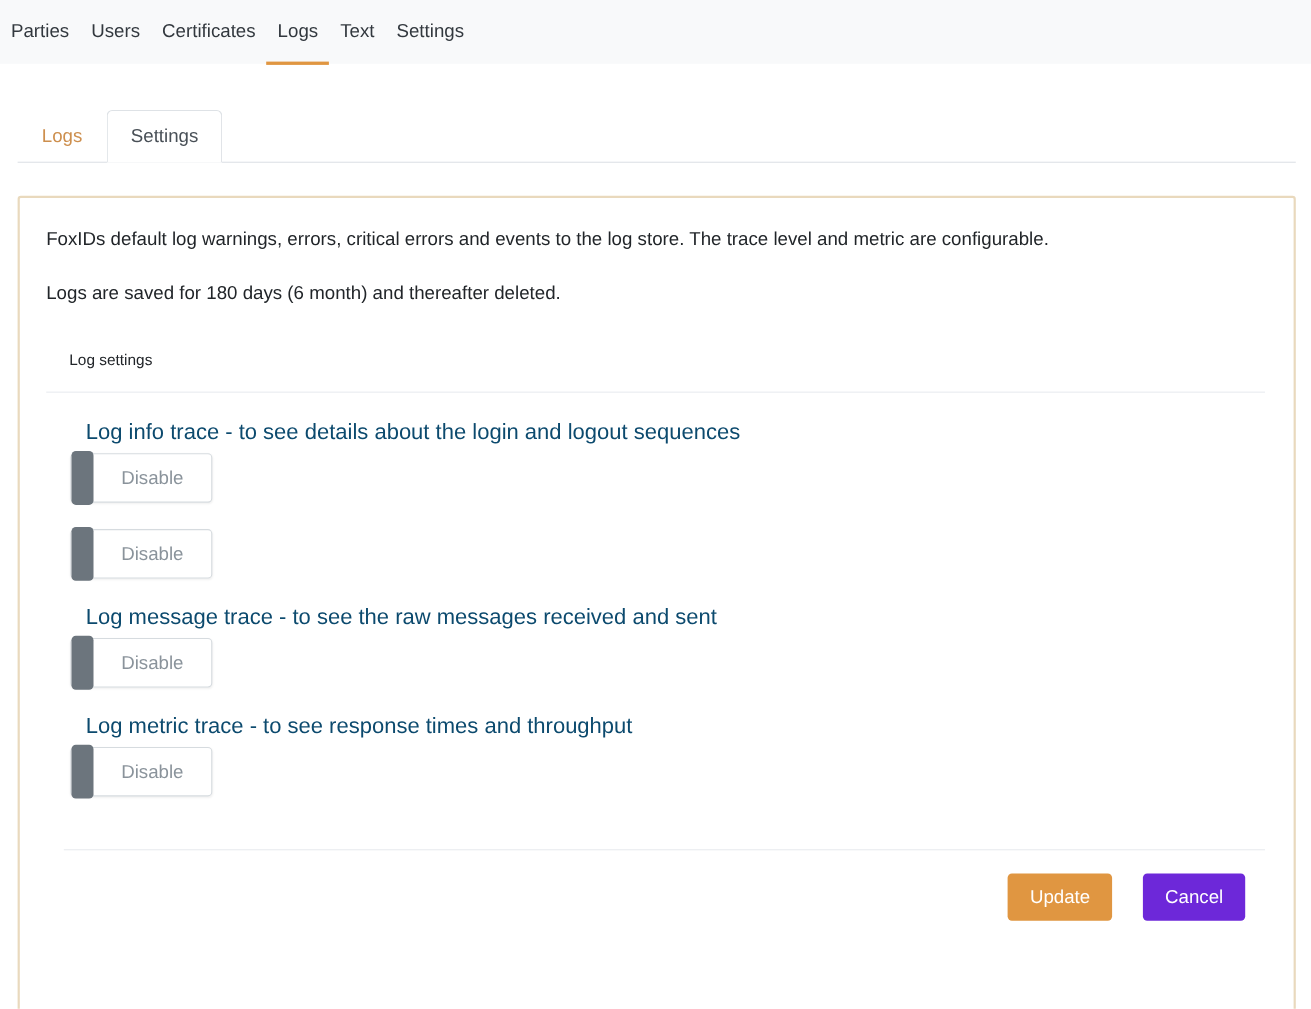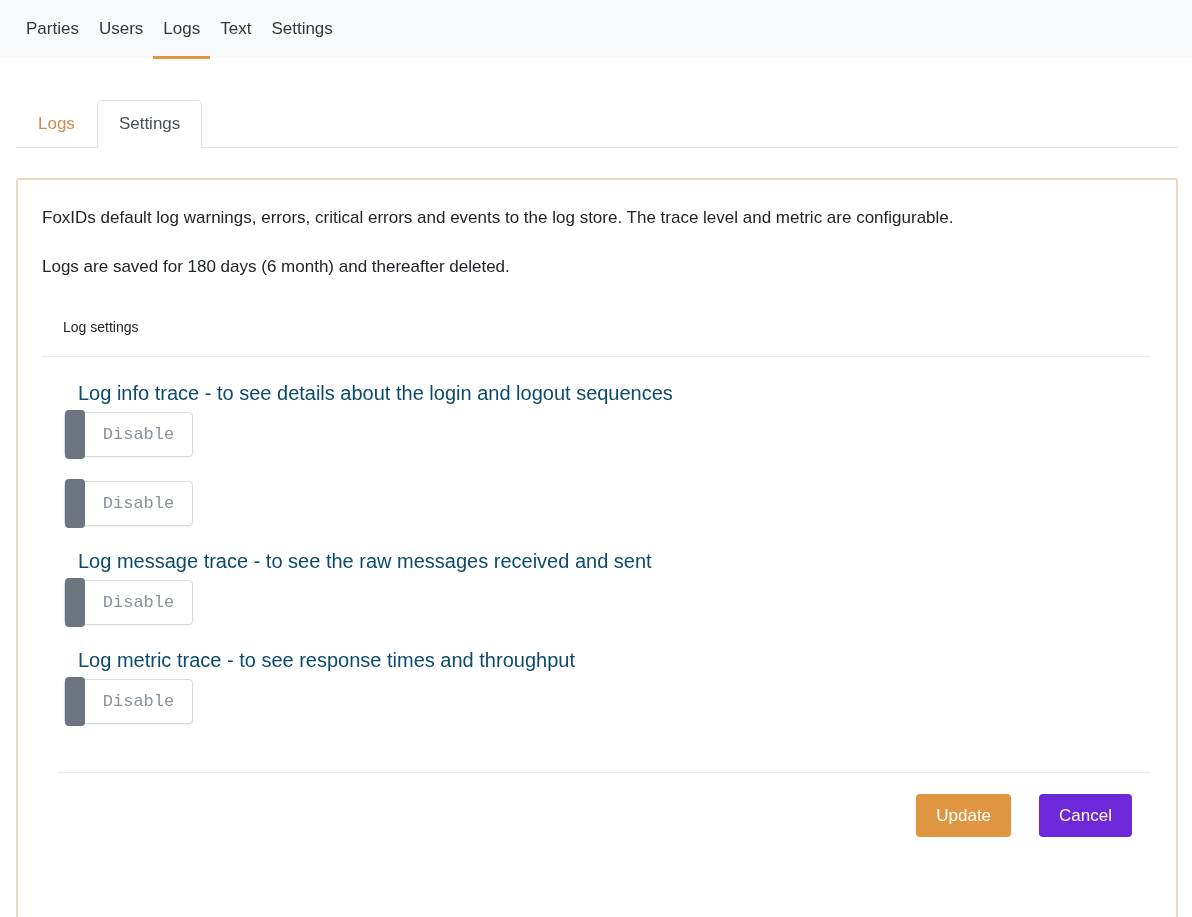--- a/index.html
+++ b/index.html
@@ -10,21 +10,21 @@
     font-family: "Liberation Sans", sans-serif;
     overflow: hidden;
   }
 
   
   .navbar {
     height: 58px;
     background: #f8f9fa;
     display: flex;
     align-items: stretch;
-    padding-left: 16px;
+    padding-left: 0;
   }
   .nav-link {
     position: relative;
     display: flex;
     align-items: center;
     padding: 0 10px;
     font-size: 17px;
     color: #32383e;
     cursor: pointer;
     white-space: nowrap;
@@ -102,21 +102,21 @@
     color: #0c4a6e;
   }
   .toggle {
     position: relative;
     width: 129px;
     height: 45px;
     background: #ffffff;
     border: 1px solid #d6dbdf;
     border-radius: 4px;
     box-shadow: 0 1px 2px rgba(0,0,0,0.06);
-    font-family: Liberation Mono, monospace;
+    font-family: Liberation Sans, sans-serif;
     font-size: 17px;
     color: #8a939b;
     text-align: center;
     padding: 0 0 0 20px;
     cursor: pointer;
   }
   .toggle-handle {
     position: absolute;
     left: 0; top: -3px;
     width: 20px; height: 49px;
@@ -148,20 +148,21 @@
   }
   .btn-update { background: #e09641; }
   .btn-cancel { background: #6d28d9; }
 </style>
 </head>
 <body>
 
 <nav class="navbar">
   <div class="nav-link">Parties</div>
   <div class="nav-link">Users</div>
+  <div class="nav-link">Certificates</div>
   <div class="nav-link active">Logs</div>
   <div class="nav-link">Text</div>
   <div class="nav-link">Settings</div>
 </nav>
 
 <div class="tab-bar">
   <div class="tab-link">Logs</div>
   <div class="tab-link active">Settings</div>
 </div>
 

